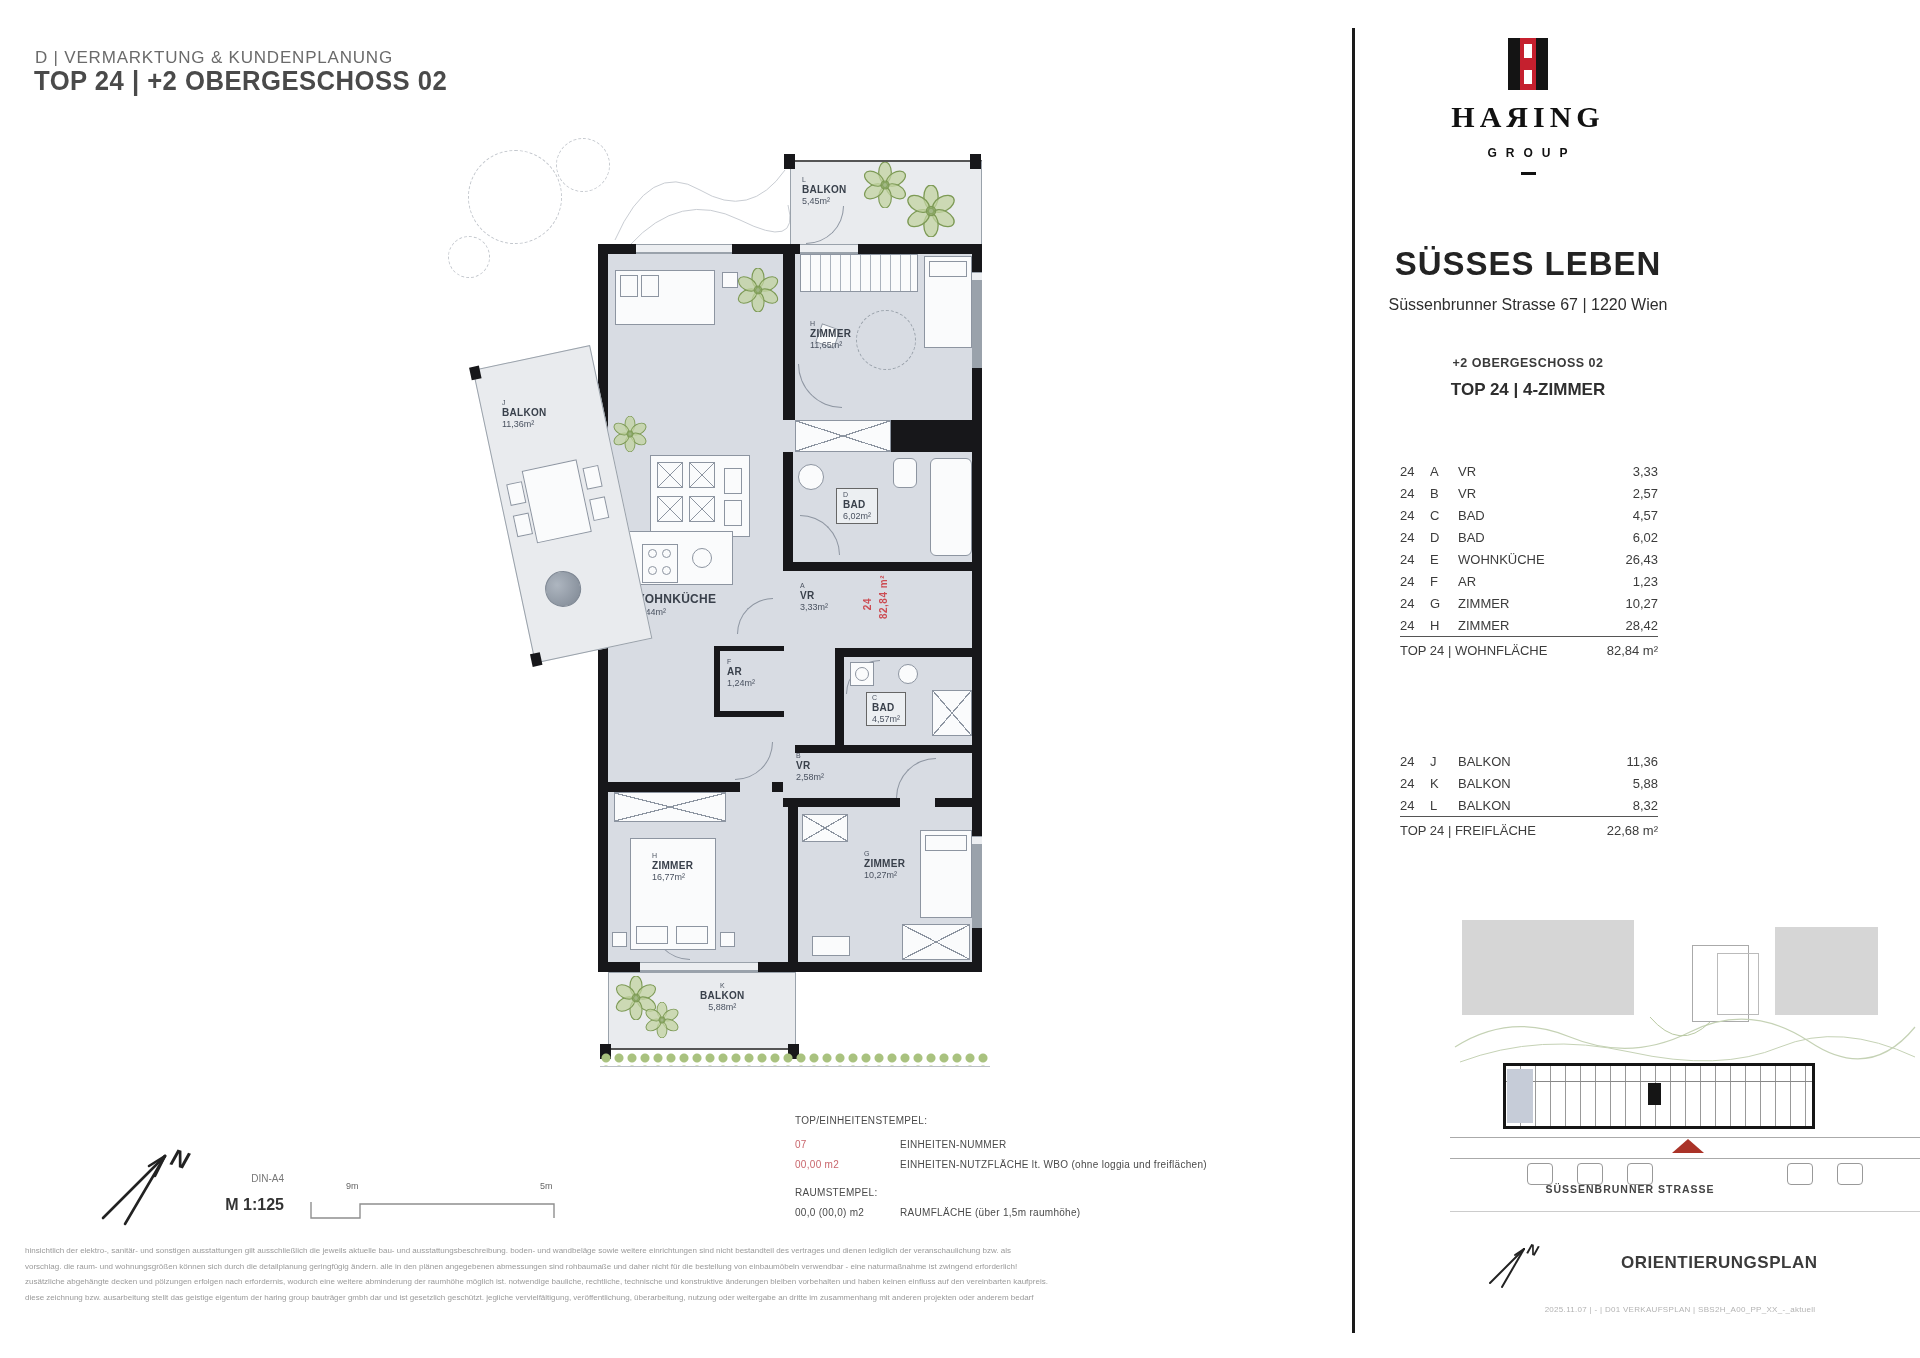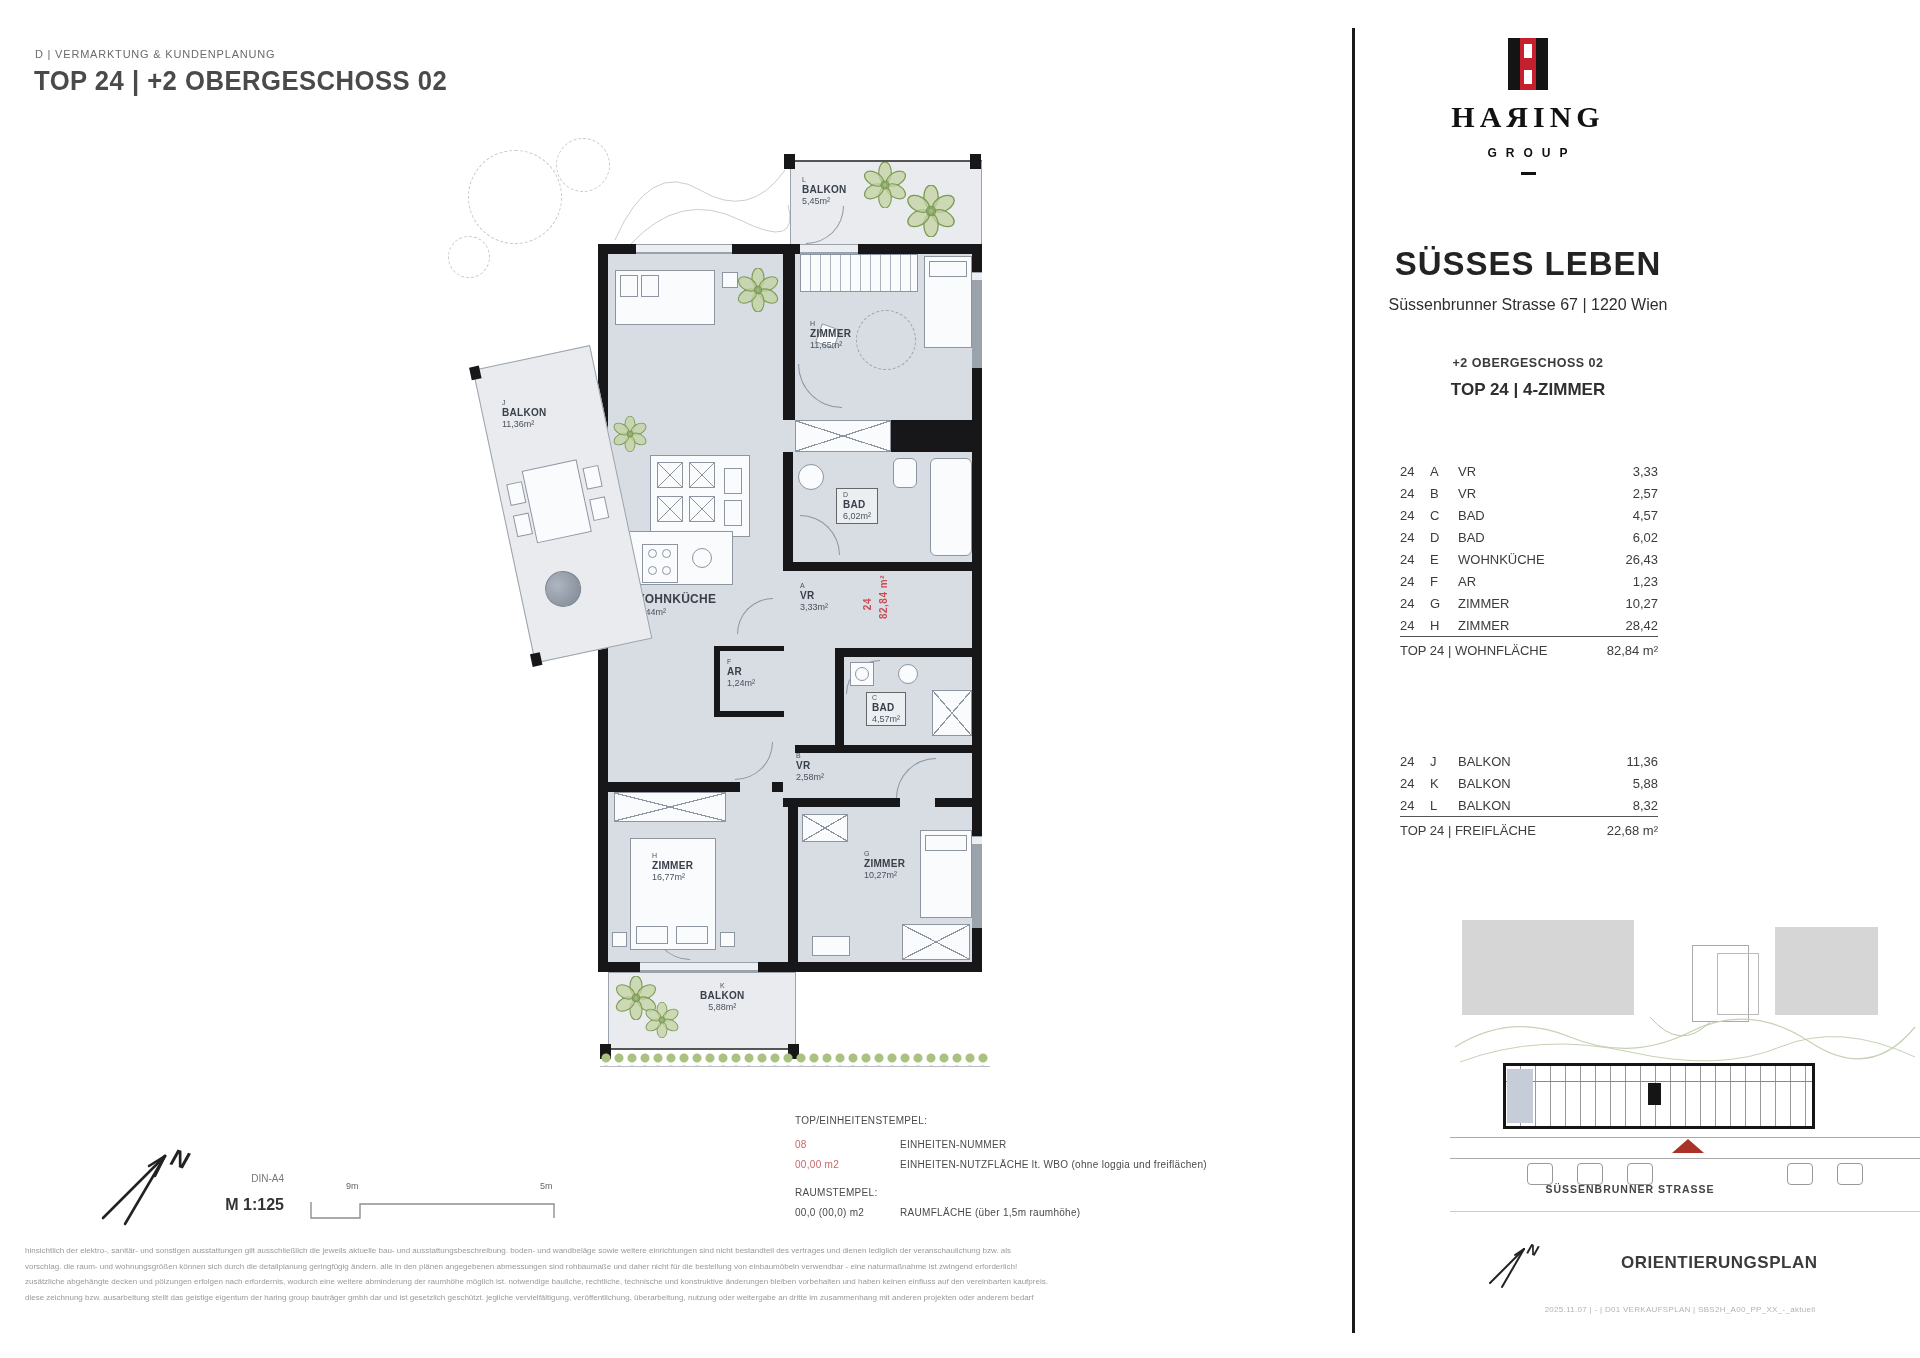--- a/index.html
+++ b/index.html
@@ -1,20 +1,20 @@
 <!DOCTYPE html>
 <html><head>
 <meta charset="utf-8">
 <style>
   html,body{margin:0;padding:0;}
   body{width:1920px;height:1358px;position:relative;background:#fff;overflow:hidden;
        font-family:"Liberation Sans",sans-serif;color:#3c3c3c;}
   .abs{position:absolute;}
   
-  .dept{font-size:11px;letter-spacing:.8px;color:#6b6b6b;}
+  .dept{font-size:17px;letter-spacing:.8px;color:#6b6b6b;}
   .ptitle{font-size:27px;font-weight:bold;color:#4a4a4a;letter-spacing:.5px;transform:scaleX(.95);transform-origin:left;}
   
   .unit{background:#d8dce3;border:10px solid #17171a;box-sizing:border-box;}
   .bal{background:#e9ebee;border:1px solid #9aa2ab;box-sizing:border-box;}
   .wall{background:#17171a;}
   .post{background:#17171a;}
   .win{background:linear-gradient(#9aa2ab 1.5px,#eceef1 1.5px,#eceef1 8.5px,#9aa2ab 8.5px);}
   .furn{border:1px solid #8d95a1;background:#fafbfc;box-sizing:border-box;}
   .round{border-radius:50%;}
   .xbox{border:1px solid #8d95a1;box-sizing:border-box;background-color:#fafbfc;
@@ -297,21 +297,21 @@
 </svg>
 <div class="abs" style="left:208px;top:1173px;width:76px;text-align:right;font-size:10px;color:#777;">DIN-A4</div>
 <div class="abs" style="left:208px;top:1196px;width:76px;text-align:right;font-size:16px;font-weight:bold;color:#333;">M 1:125</div>
 <div class="abs scalelbl" style="left:346px;top:1181px;">9m</div>
 <div class="abs scalelbl" style="left:540px;top:1181px;">5m</div>
 <svg class="abs" style="left:310px;top:1198px;" width="250" height="24">
   <path d="M1,4 L1,20 L50,20 L50,6 L244,6 L244,20" fill="none" stroke="#8f8f8f" stroke-width="1.4"></path>
 </svg>
 
 <div class="abs leg" style="left:795px;top:1115px;">TOP/EINHEITENSTEMPEL:</div>
-<div class="abs legred" style="left:795px;top:1139px;">08</div>
+<div class="abs legred" style="left:795px;top:1139px;">07</div>
 <div class="abs leg" style="left:900px;top:1139px;">EINHEITEN-NUMMER</div>
 <div class="abs legred" style="left:795px;top:1159px;">00,00 m2</div>
 <div class="abs leg" style="left:900px;top:1159px;">EINHEITEN-NUTZFLÄCHE lt. WBO (ohne loggia und freiflächen)</div>
 <div class="abs leg" style="left:795px;top:1187px;text-align:center;">RAUMSTEMPEL:</div>
 <div class="abs leg" style="left:795px;top:1207px;">00,0 (00,0) m2</div>
 <div class="abs leg" style="left:900px;top:1207px;">RAUMFLÄCHE (über 1,5m raumhöhe)</div>
 
 <div class="abs discl" style="left:25px;top:1243px;">
   <div>hinsichtlich der elektro-, sanitär- und sonstigen ausstattungen gilt ausschließlich die jeweils aktuelle bau- und ausstattungsbeschreibung. boden- und wandbeläge sowie weitere einrichtungen sind nicht bestandteil des vertrages und dienen lediglich der veranschaulichung bzw. als</div>
   <div>vorschlag. die raum- und wohnungsgrößen können sich durch die detailplanung geringfügig ändern. alle in den plänen angegebenen abmessungen sind rohbaumaße und daher nicht für die bestellung von einbaumöbeln verwendbar - eine naturmaßnahme ist zwingend erforderlich!</div>

